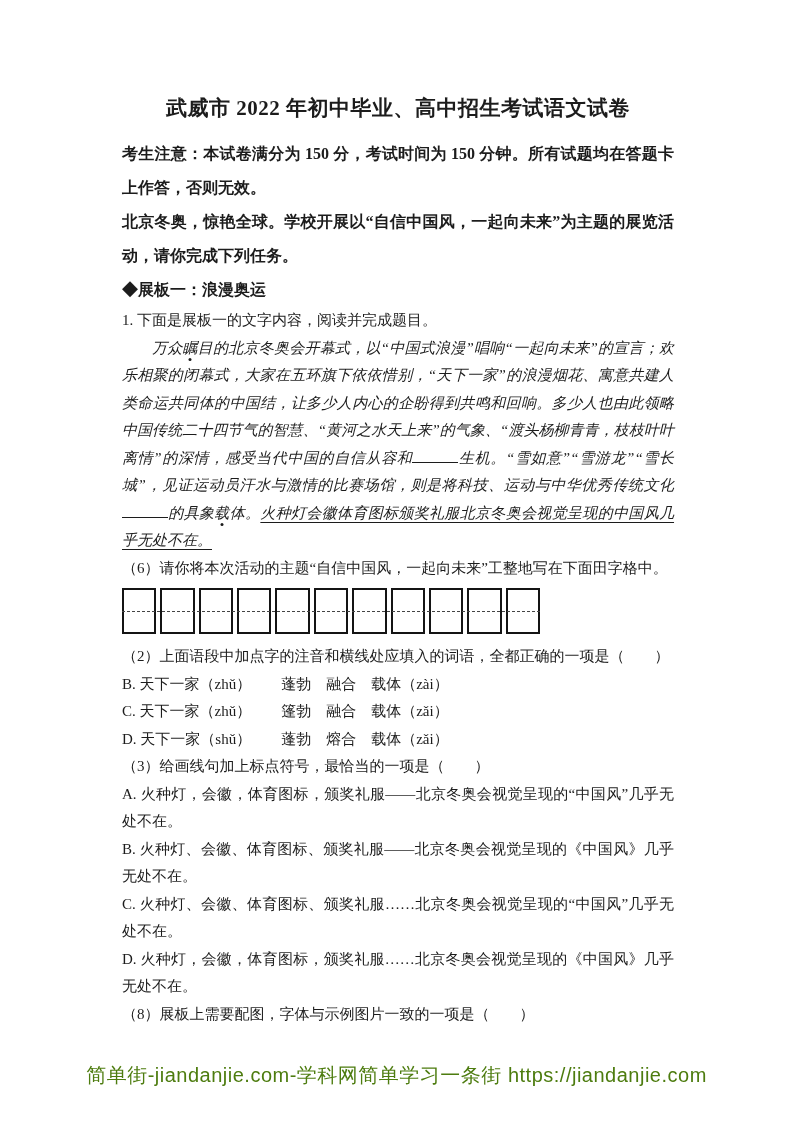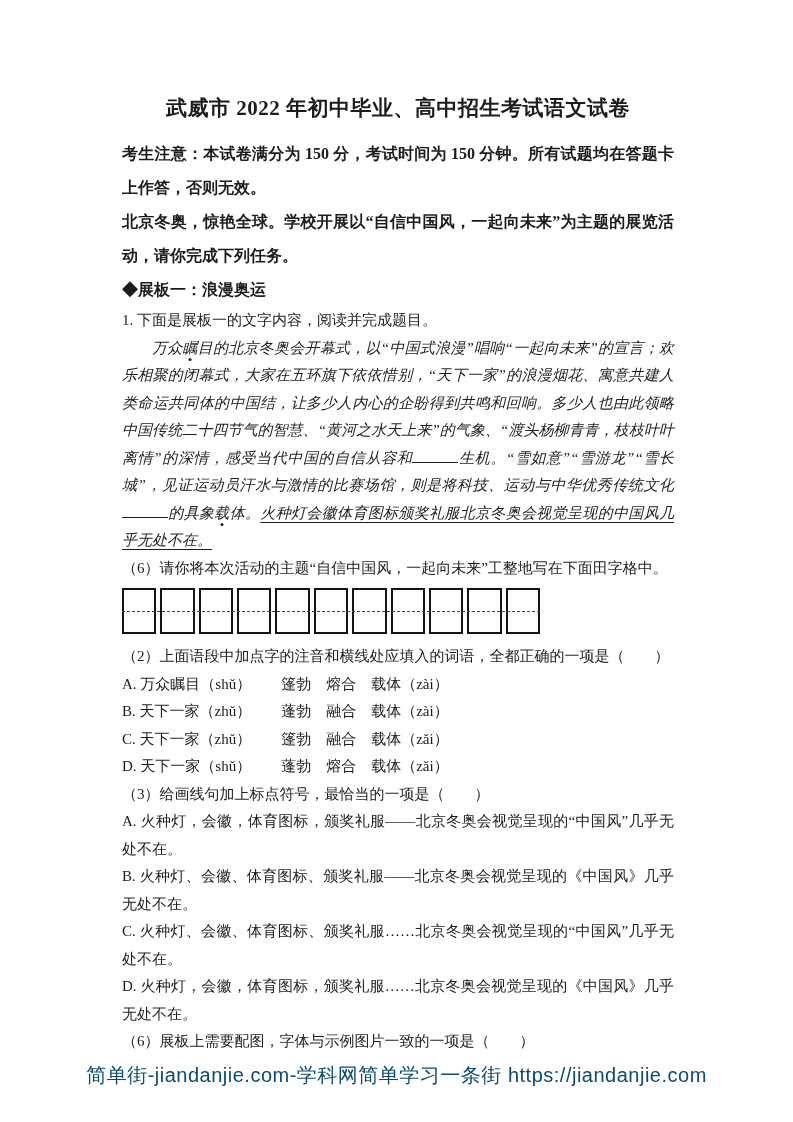--- a/index.html
+++ b/index.html
@@ -93,21 +93,21 @@
     box-sizing: border-box;
   }
   .footer {
     position: absolute;
     left: 0;
     right: 0;
     top: 1062px;
     text-align: center;
     font-family: "Liberation Sans", sans-serif;
     font-size: 20px;
-    color: #0c4a6e;
+    color: #4d7c0f;
     letter-spacing: 0.5px;
   }
 </style>
 </head>
 <body>
 
 <div class="page">
   <div class="content">
 
     <h1 class="title">武威市 2022 年初中毕业、高中招生考试语文试卷</h1>
@@ -133,29 +133,28 @@
         <div class="grid-cell"></div>
         <div class="grid-cell"></div>
         <div class="grid-cell"></div>
         <div class="grid-cell"></div>
         <div class="grid-cell"></div>
         <div class="grid-cell"></div>
         <div class="grid-cell"></div>
       </div>
 
     <p class="para">（2）上面语段中加点字的注音和横线处应填入的词语，全都正确的一项是（　　）</p>
-    <p class="para">A. 万众瞩目（shǔ）　　篷勃　熔合　载体（zài）</p>
     <p class="para">B. 天下一家（zhǔ）　　蓬勃　融合　载体（zài）</p>
     <p class="para">C. 天下一家（zhǔ）　　篷勃　融合　载体（zǎi）</p>
     <p class="para">D. 天下一家（shǔ）　　蓬勃　熔合　载体（zǎi）</p>
 
     <p class="para">（3）给画线句加上标点符号，最恰当的一项是（　　）</p>
     <p class="para">A. 火种灯，会徽，体育图标，颁奖礼服——北京冬奥会视觉呈现的“中国风”几乎无处不在。</p>
     <p class="para">B. 火种灯、会徽、体育图标、颁奖礼服——北京冬奥会视觉呈现的《中国风》几乎无处不在。</p>
     <p class="para">C. 火种灯、会徽、体育图标、颁奖礼服……北京冬奥会视觉呈现的“中国风”几乎无处不在。</p>
     <p class="para">D. 火种灯，会徽，体育图标，颁奖礼服……北京冬奥会视觉呈现的《中国风》几乎无处不在。</p>
 
-    <p class="para">（6）展板上需要配图，字体与示例图片一致的一项是（　　）</p>
+    <p class="para">（8）展板上需要配图，字体与示例图片一致的一项是（　　）</p>
 
   </div>
 
   <div class="footer">简单街-jiandanjie.com-学科网简单学习一条街 https://jiandanjie.com</div>
 </div>
 
 </body></html>

